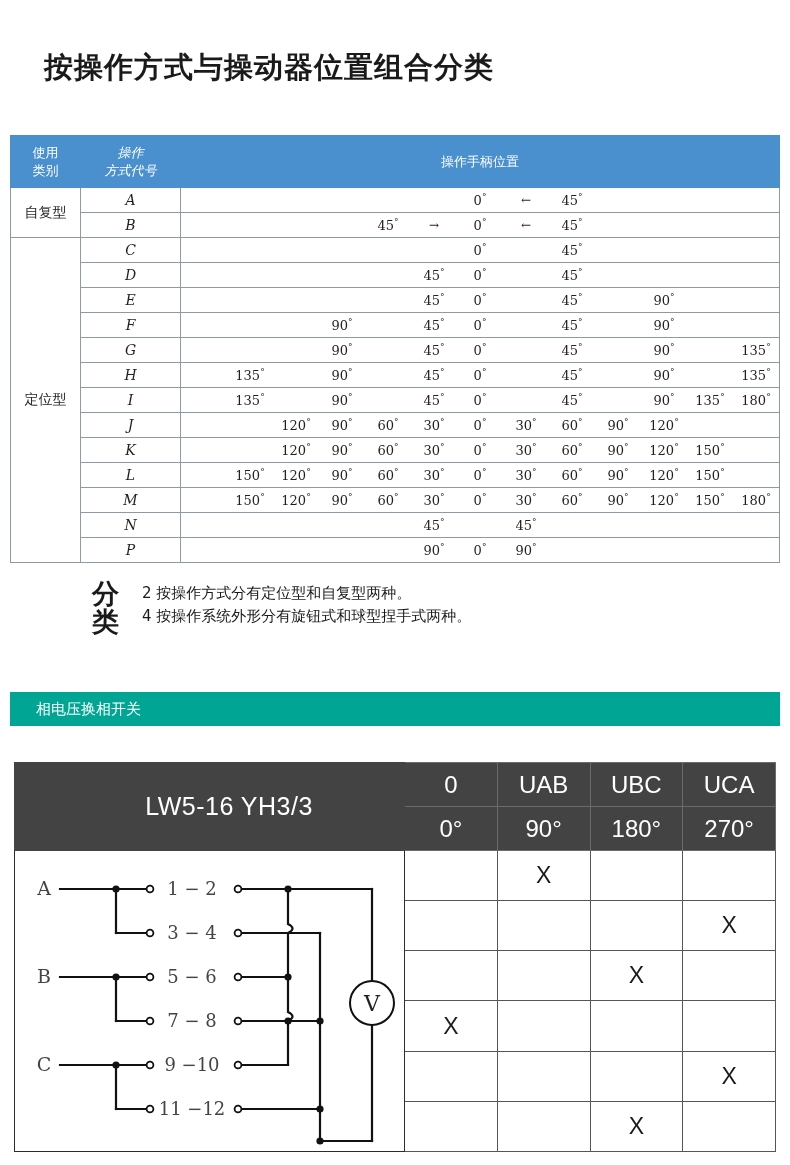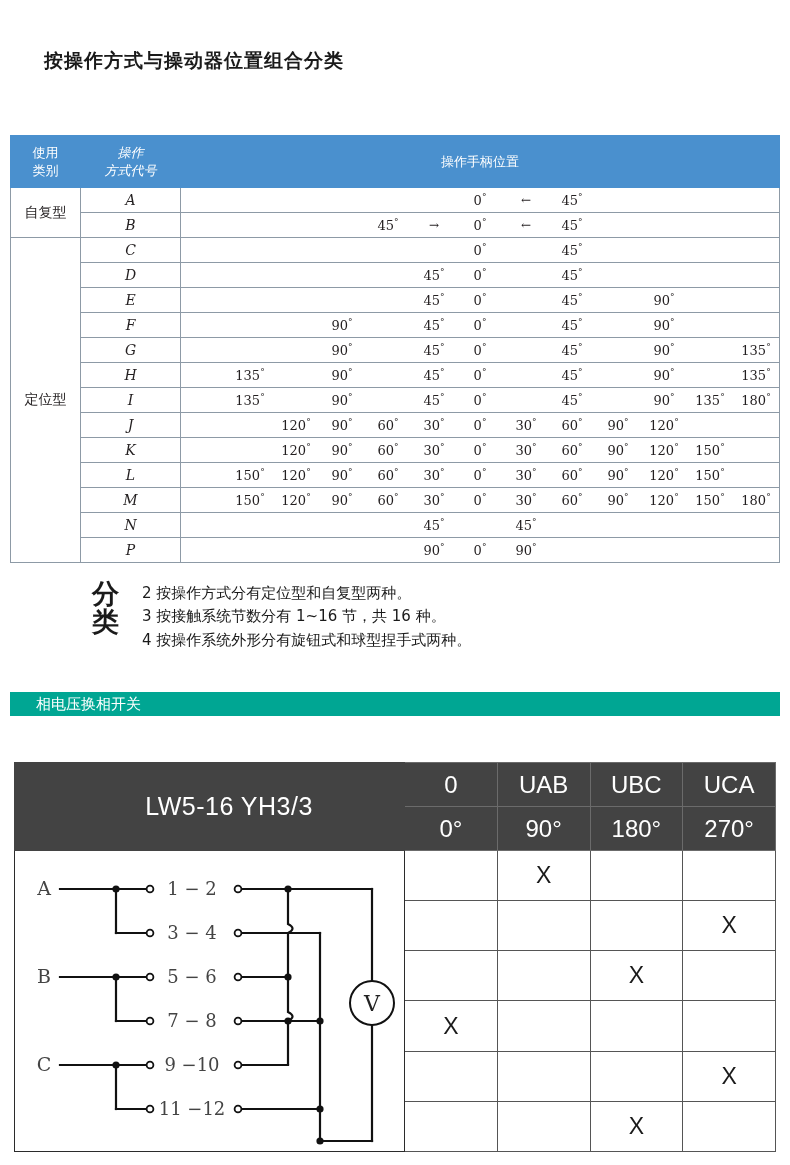--- a/index.html
+++ b/index.html
@@ -8,21 +8,21 @@
     width: 790px; height: 1165px;
     background: #ffffff;
     font-family: "Liberation Sans", sans-serif;
     color: #231f20;
     overflow: hidden;
   }
 
   
   .page-title {
     position: absolute; left: 44px; top: 48px;
-    font-size: 19px; font-weight: bold; letter-spacing: 1px;
+    font-size: 29px; font-weight: bold; letter-spacing: 1px;
     color: #1a1a1a;
     font-family: "DejaVu Sans", sans-serif;
   }
 
   
   .angle-table {
     position: absolute; left: 10px; top: 135px;
     width: 770px;
     border-collapse: collapse;
     font-family: "DejaVu Serif", serif;
@@ -81,21 +81,21 @@
   .classify-list { padding-top: 4px; }
   .classify-item {
     font-size: 15px; line-height: 1.55; color: #1a1a1a;
     font-family: "DejaVu Sans", sans-serif;
     white-space: nowrap;
   }
 
   
   .banner {
     position: absolute; left: 10px; top: 692px;
-    width: 770px; height: 24px;
+    width: 770px; height: 34px;
     background: #00a693;
     display: flex; align-items: center;
   }
   .banner-text {
     color: #ffffff; font-size: 15px; margin-left: 26px;
     font-family: "DejaVu Sans", sans-serif;
   }
 
   
   .switch-wrap {
@@ -459,21 +459,20 @@
     </tbody>
 </table>
 
 <div class="classify">
   <div class="classify-label">
     <span>分</span>
     <span>类</span>
   </div>
   <div class="classify-list">
       <div class="classify-item">2 按操作方式分有定位型和自复型两种。</div>
-      <div class="classify-item">3 按接触系统节数分有 1~16 节，共 16 种。</div>
       <div class="classify-item">4 按操作系统外形分有旋钮式和球型捏手式两种。</div>
     </div>
 </div>
 
 <div class="banner">
   <div class="banner-text">相电压换相开关</div>
 </div>
 
 <div class="switch-wrap">
   <table class="switch-table">

